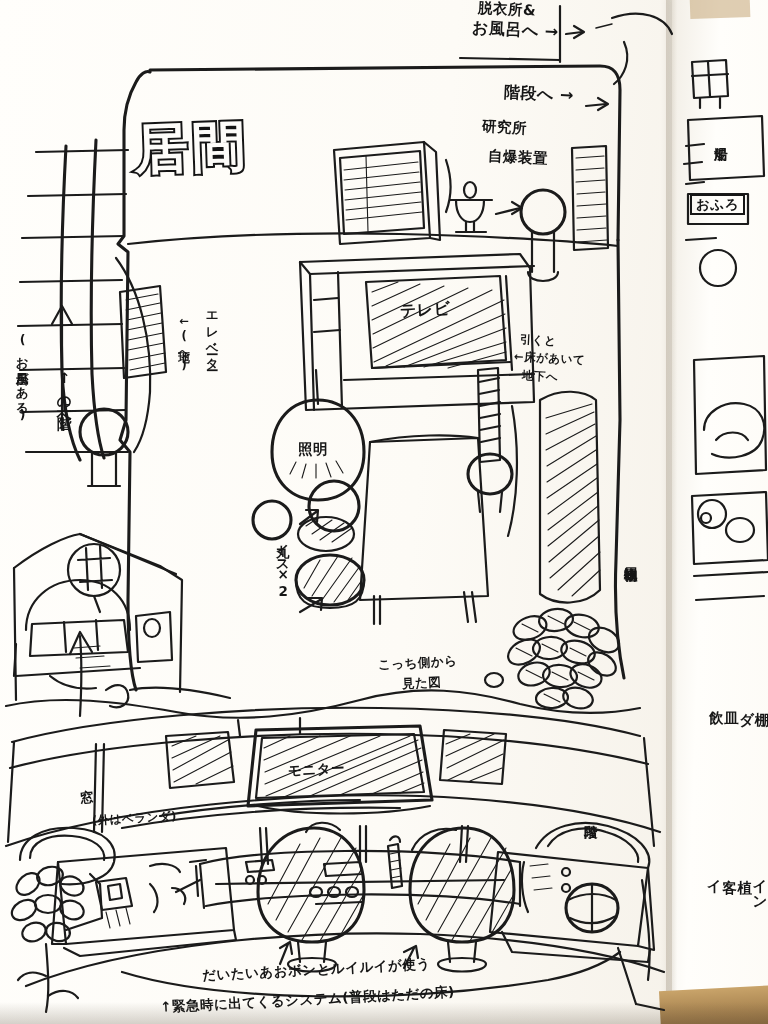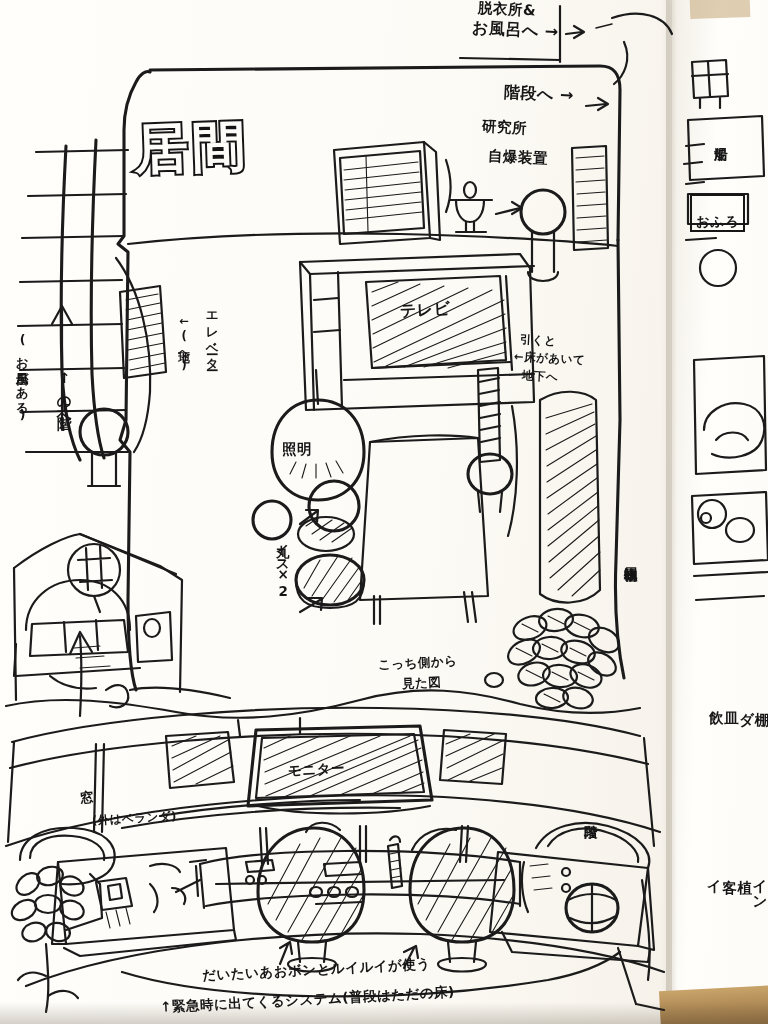--- a/index.html
+++ b/index.html
@@ -74,21 +74,21 @@
   #title-kyoma{
     position:absolute;left:134px;top:112px;
     font-size:54px;font-weight:700;letter-spacing:4px;
     color:#fdfcf9;
     -webkit-text-stroke:4px #141414;
     paint-order:stroke fill;
     transform:rotate(-2deg);
     font-family:"DejaVu Sans","Liberation Sans",sans-serif;
   }
   .boxed{
-    border:2.2px solid #161616;padding:18px 4px 2px 4px;
+    border:2.2px solid #161616;padding:1px 4px 2px 4px;
   }
 </style>
 </head>
 <body>
 
 <div id="page">
 
   <div id="left-sheet" class="sheet"></div>
   <div id="right-sheet" class="sheet"></div>
   <div id="gutter"></div>
@@ -583,21 +583,21 @@
 
   <div class="hw s12 vert" style="left:206px;top:304px;">エレベーター</div>
   <div class="hw s11 vert" style="left:178px;top:314px;">←(地下へ)</div>
 
   <div class="hw s16 skew" style="left:400px;top:302px;">テレビ</div>
 
   <div class="hw s11 skewp" style="left:520px;top:334px;">引くと</div>
   <div class="hw s11 skewp" style="left:514px;top:352px;">←床があいて</div>
   <div class="hw s11 skewp" style="left:522px;top:370px;">地下へ</div>
 
-  <div class="hw s14" style="left:282px;top:442px;">照明</div>
+  <div class="hw s14" style="left:298px;top:442px;">照明</div>
 
   <div class="hw s13 vert" style="left:276px;top:534px;">丸イス×2</div>
 
   <div class="hw s13 vert" style="left:624px;top:556px;">観用植物</div>
 
   <div class="hw s12 skew" style="left:378px;top:656px;">こっち側から</div>
   <div class="hw s12 skew" style="left:402px;top:676px;">見た図</div>
 
   <div class="hw s13 skew" style="left:288px;top:762px;">モニター</div>
 

